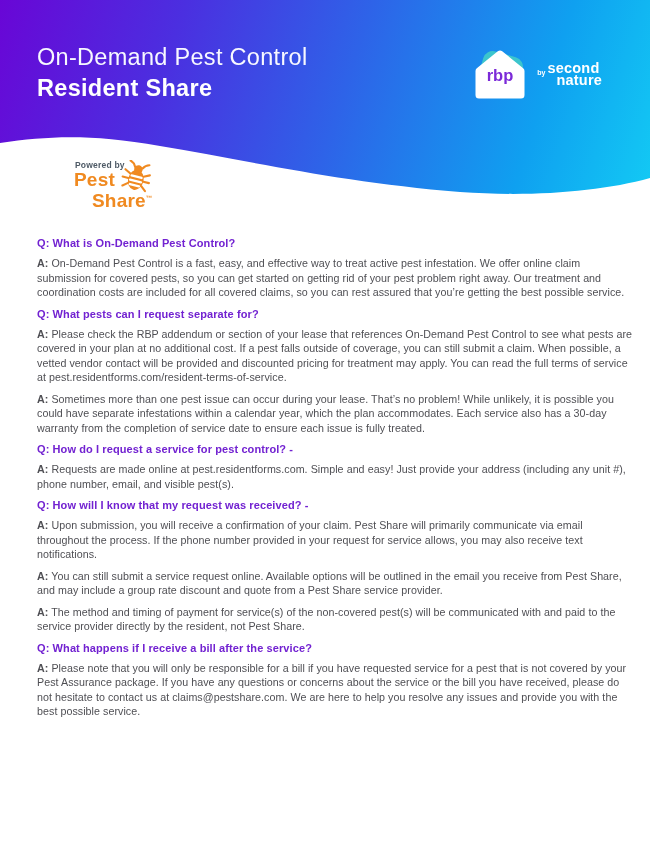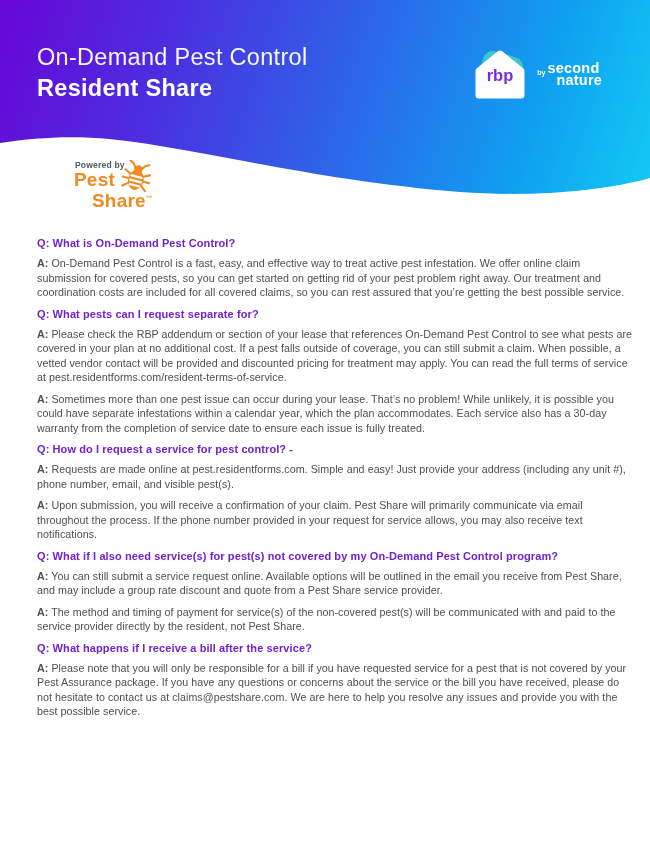--- a/index.html
+++ b/index.html
@@ -120,25 +120,25 @@
     <div class="faq">
       <p class="a"><b>A:</b> <span>Sometimes more than one pest issue can occur during your lease. That’s no problem! While unlikely, it is possible you could have separate infestations within a calendar year, which the plan accommodates. Each service also has a 30-day warranty from the completion of service date to ensure each issue is fully treated.</span></p>
     </div>
 
     <div class="faq">
       <div class="q">Q: How do I request a service for pest control? -</div>
       <p class="a"><b>A:</b> <span>Requests are made online at pest.residentforms.com. Simple and easy! Just provide your address (including any unit #), phone number, email, and visible pest(s).</span></p>
     </div>
 
     <div class="faq">
+      <div class="q">Q: How will I know that my request was received? -</div>
       <p class="a"><b>A:</b> <span>Upon submission, you will receive a confirmation of your claim. Pest Share will primarily communicate via email throughout the process. If the phone number provided in your request for service allows, you may also receive text notifications.</span></p>
     </div>
 
     <div class="faq">
-      <div class="q">Q: What if I also need service(s) for pest(s) not covered by my On-Demand Pest Control program?</div>
       <p class="a"><b>A:</b> <span>You can still submit a service request online. Available options will be outlined in the email you receive from Pest Share, and may include a group rate discount and quote from a Pest Share service provider.</span></p>
     </div>
 
     <div class="faq">
       <p class="a"><b>A:</b> <span>The method and timing of payment for service(s) of the non-covered pest(s) will be communicated with and paid to the service provider directly by the resident, not Pest Share.</span></p>
     </div>
 
     <div class="faq">
       <div class="q">Q: What happens if I receive a bill after the service?</div>
       <p class="a"><b>A:</b> <span>Please note that you will only be responsible for a bill if you have requested service for a pest that is not covered by your Pest Assurance package. If you have any questions or concerns about the service or the bill you have received, please do not hesitate to contact us at claims@pestshare.com. We are here to help you resolve any issues and provide you with the best possible service.</span></p>

